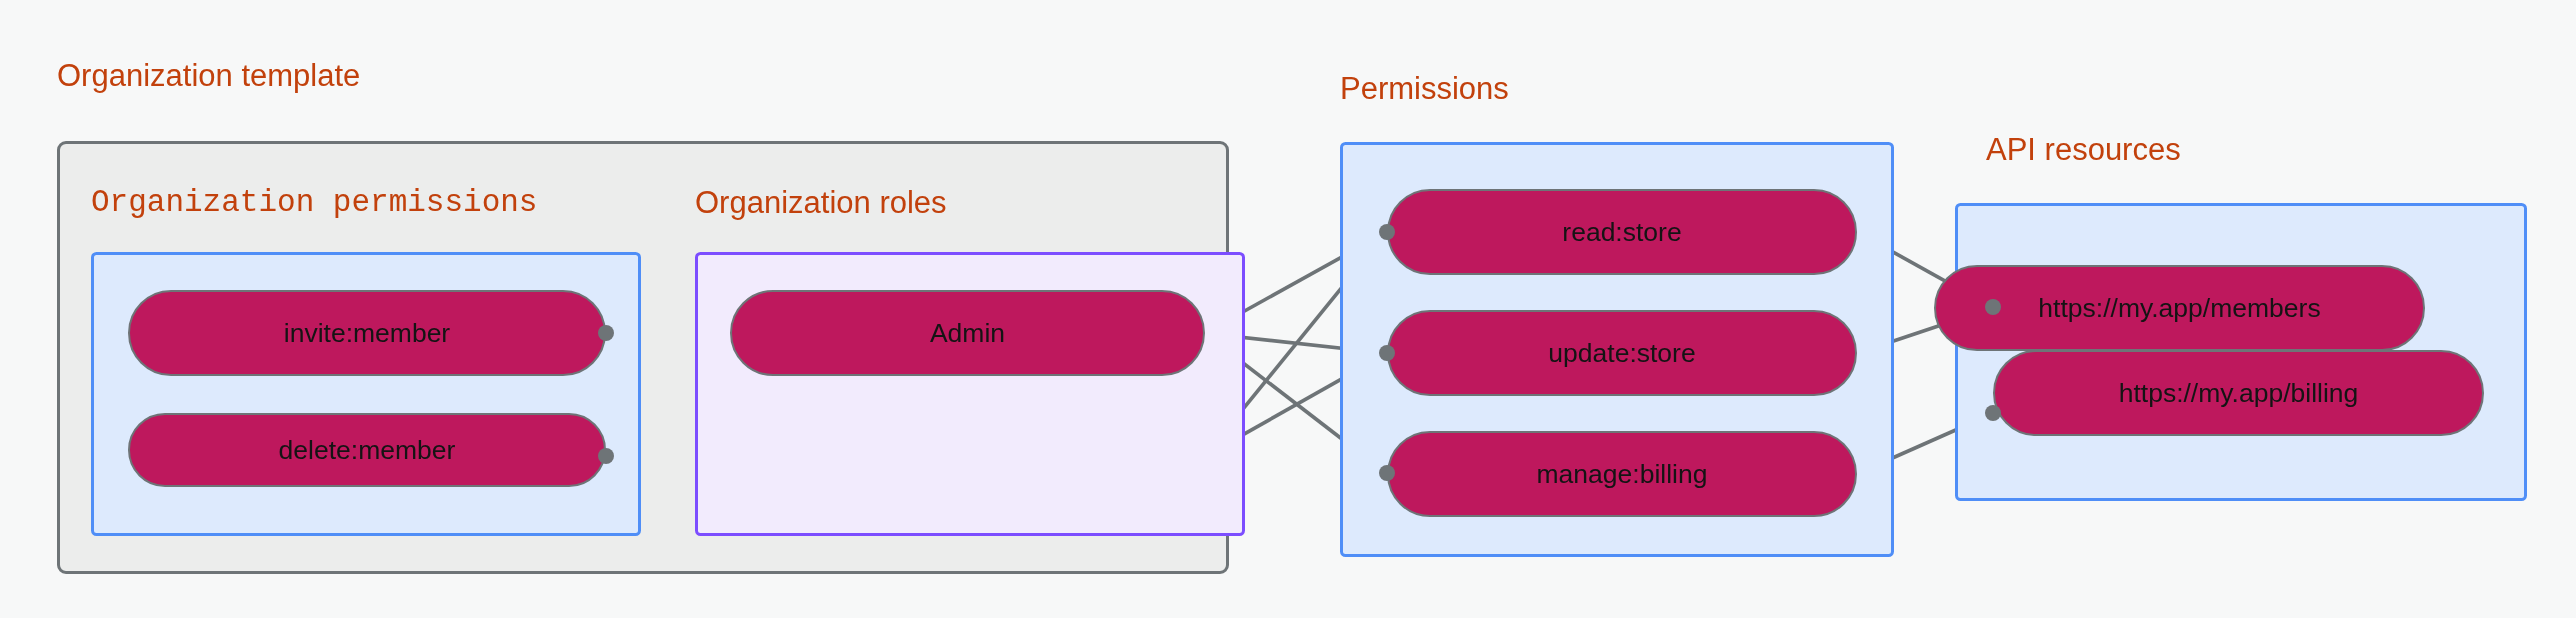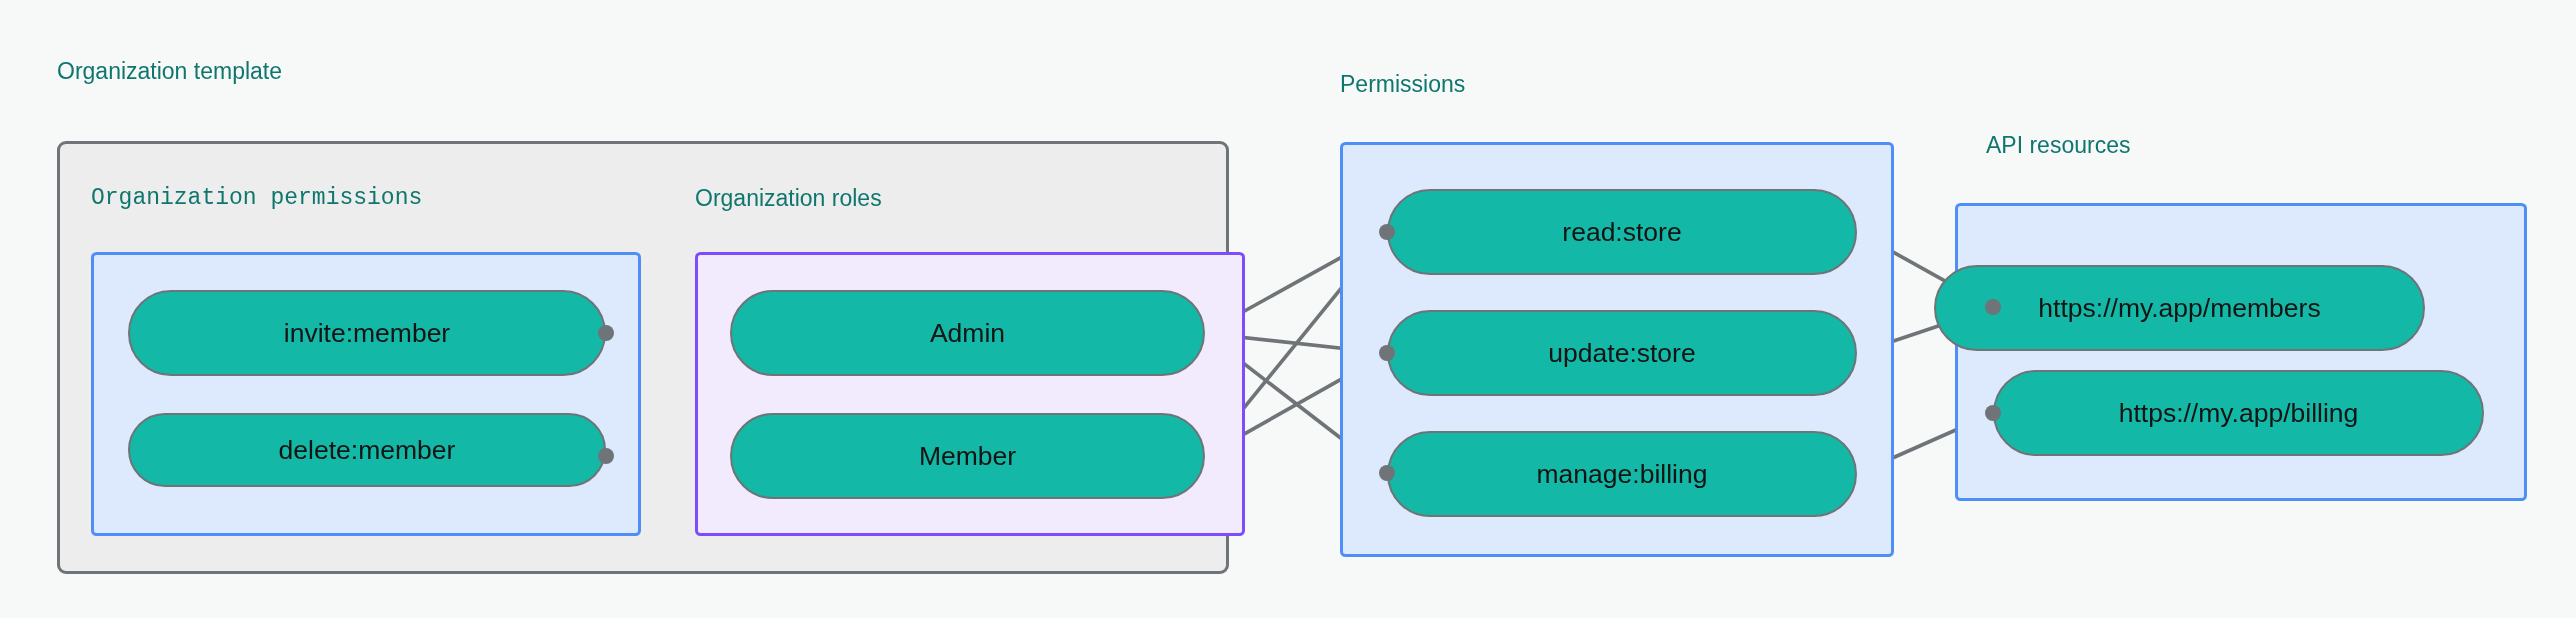--- a/index.html
+++ b/index.html
@@ -26,22 +26,22 @@
     position: absolute;
     left: 0; top: 0;
     width: 2576px;
     height: 619px;
     z-index: 1;
     pointer-events: none;
   }
   
   .group-title {
     position: absolute;
-    font-size: 23px;
-    color: #0f766e;
+    font-size: 31px;
+    color: #c2410c;
     line-height: 1;
     white-space: nowrap;
     z-index: 4;
   }
   
   .outer-box {
     position: absolute;
     border: 3.7px solid #6e7477;
     border-radius: 9px;
     background: #ecedec;
@@ -64,21 +64,21 @@
   .group-box.blue-lite {
     border: 3.7px solid #4f8ef7;
     background: #ddeafd;
   }
   
   .node {
     position: absolute;
     display: flex;
     align-items: center;
     justify-content: center;
-    background: #14b8a6;
+    background: #be185d;
     border: 2.7px solid #6e7477;
     border-radius: 912px;
     font-size: 26.5px;
     color: #141414;
     white-space: nowrap;
     z-index: 5;
     box-sizing: border-box;
   }
   
   .dot {
@@ -141,23 +141,20 @@
   <div class="dot" style="left:598px; top:448px;"></div>
 
   <div class="group-title" style="left:695px; top:187px;">Organization roles</div>
 
   <div class="group-box purple" style="left:695px; top:252px; width:544px; height:278px;"></div>
 
   <div class="node" style="left:730px; top:290px; width:475px; height:86px;">
     <span>Admin</span>
   </div>
 
-  <div class="node" style="left:730px; top:413px; width:475px; height:86px;">
-    <span>Member</span>
-  </div>
 
   <div class="group-title" style="left:1340px; top:73px;">Permissions</div>
 
   <div class="group-box blue-lite" style="left:1340px; top:142px; width:548px; height:409px;"></div>
 
   <div class="node" style="left:1387px; top:189px; width:470px; height:86px;">
     <span>read:store</span>
   </div>
   <div class="dot" style="left:1379px; top:224px;"></div>
 
@@ -173,19 +170,19 @@
 
   <div class="group-title" style="left:1955px; top:134px;margin-left:31px;">API resources</div>
 
   <div class="group-box blue-lite" style="left:1955px; top:203px; width:566px; height:292px;"></div>
 
   <div class="node" style="left:1934px; top:265px; width:491px; height:86px;">
     <span>https://my.app/members</span>
   </div>
   <div class="dot" style="left:1985px; top:299px;"></div>
 
-  <div class="node" style="left:1993px; top:370px; width:491px; height:86px;">
+  <div class="node" style="left:1993px; top:350px; width:491px; height:86px;">
     <span>https://my.app/billing</span>
   </div>
   <div class="dot" style="left:1985px; top:405px;"></div>
 
 </div>
 
 
 </body></html>

